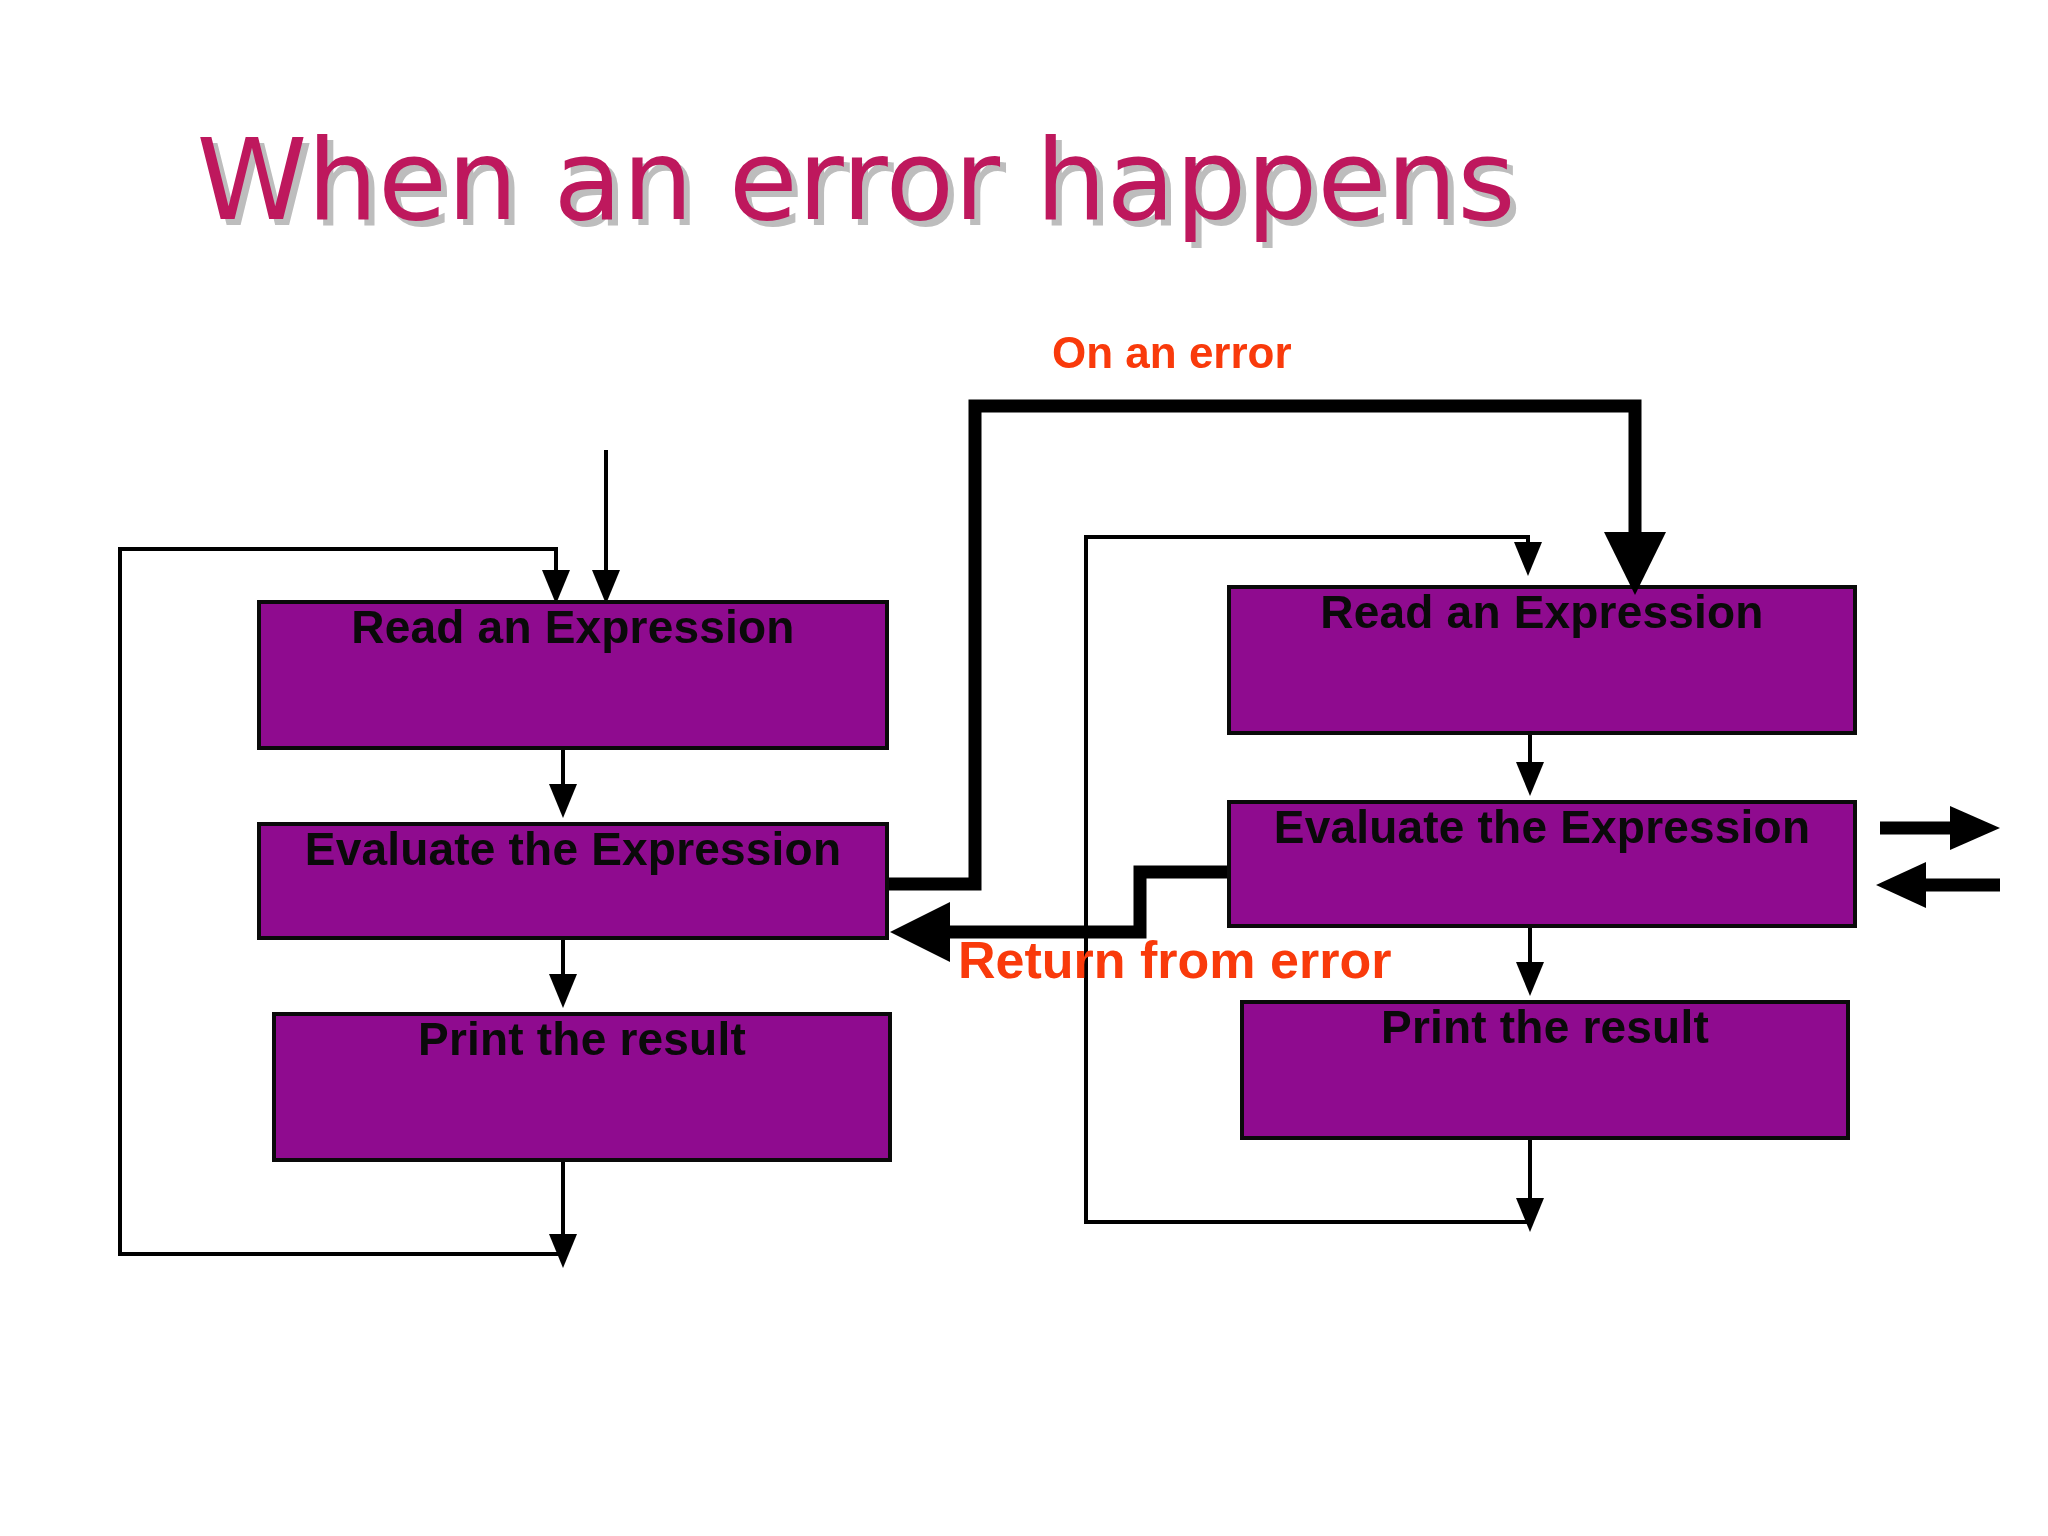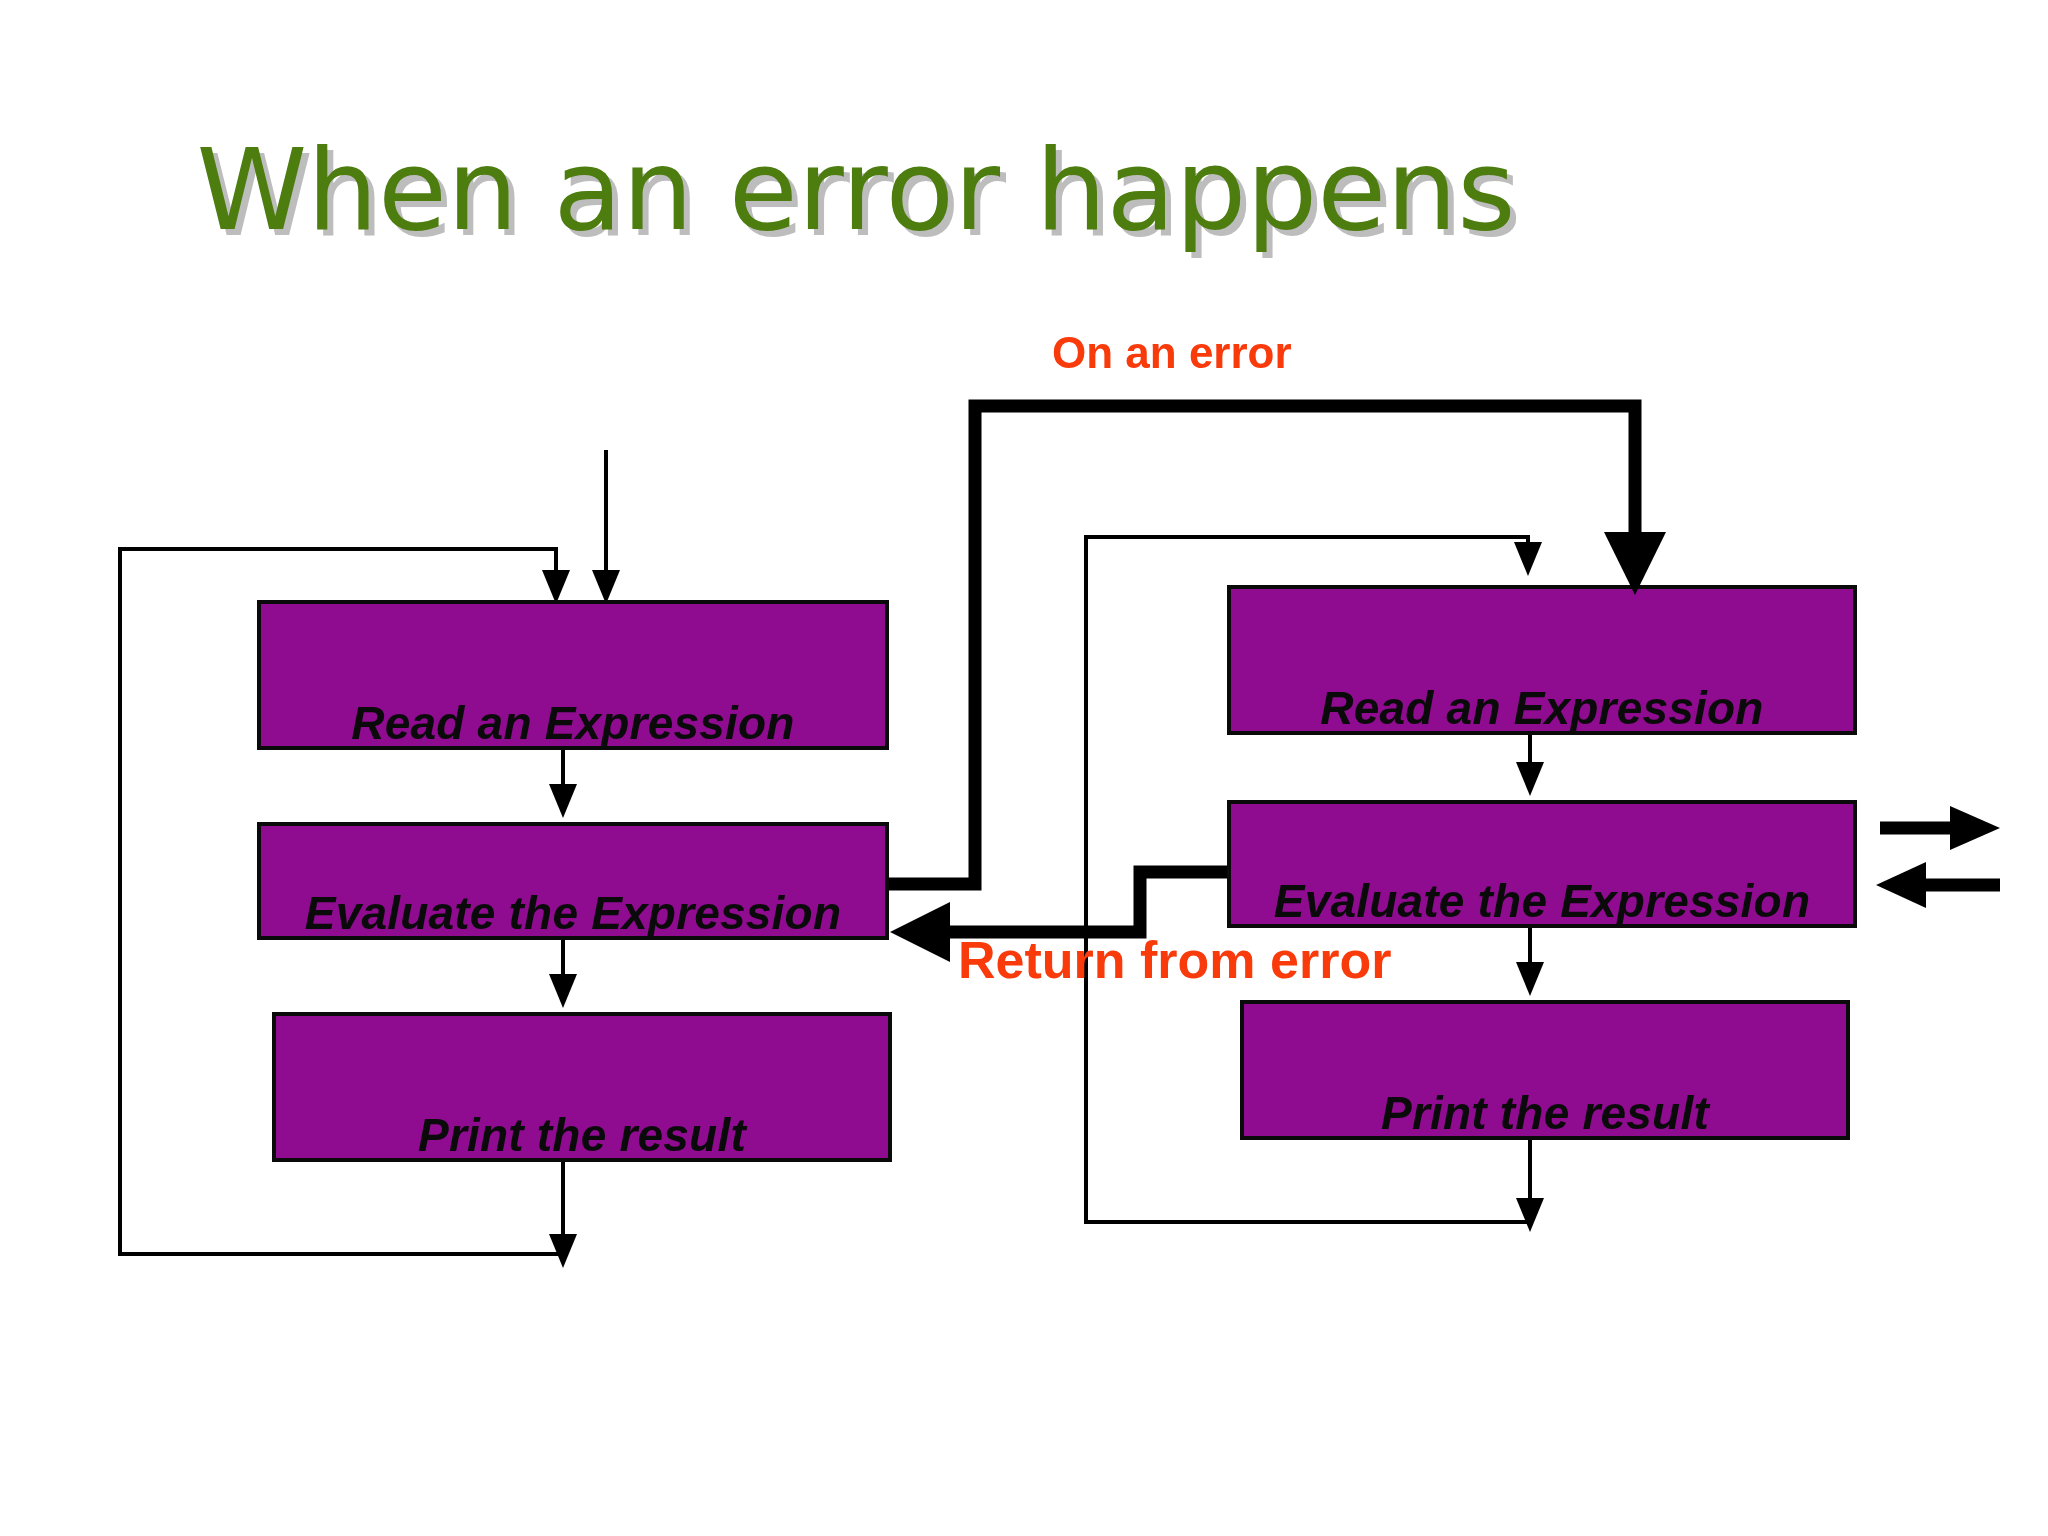--- a/index.html
+++ b/index.html
@@ -13,43 +13,42 @@
     height: 1536px;
     background: #ffffff;
     overflow: hidden;
     font-family: "Liberation Sans", sans-serif;
   }
 
   
   #slide-title {
     position: absolute;
     left: 0;
-    top: 132px;
+    top: 122px;
     width: 1712px;
     text-align: center;
     font-family: "DejaVu Sans", sans-serif;
     font-size: 112px;
     font-weight: 400;
     line-height: 1.05;
-    color: #4d7c0f;
+    color: #be185d;
     text-shadow: 6px 6px 0 #bdbdbd;
     white-space: nowrap;
   }
 
   
   .proc-box {
     position: absolute;
     box-sizing: border-box;
     background: #8F0B8F;
     border: 4px solid #0a0a0a;
     display: flex;
-    align-items: flex-end;
+    align-items: flex-start;
     justify-content: center;
     z-index: 5;
-    font-style: italic;
   }
   .proc-box .proc-label {
     font-family: "Liberation Sans", sans-serif;
     font-weight: bold;
     color: #0a0a0a;
     font-size: 46px;
     letter-spacing: 0.2px;
     white-space: nowrap;
     line-height: 1;
   }

